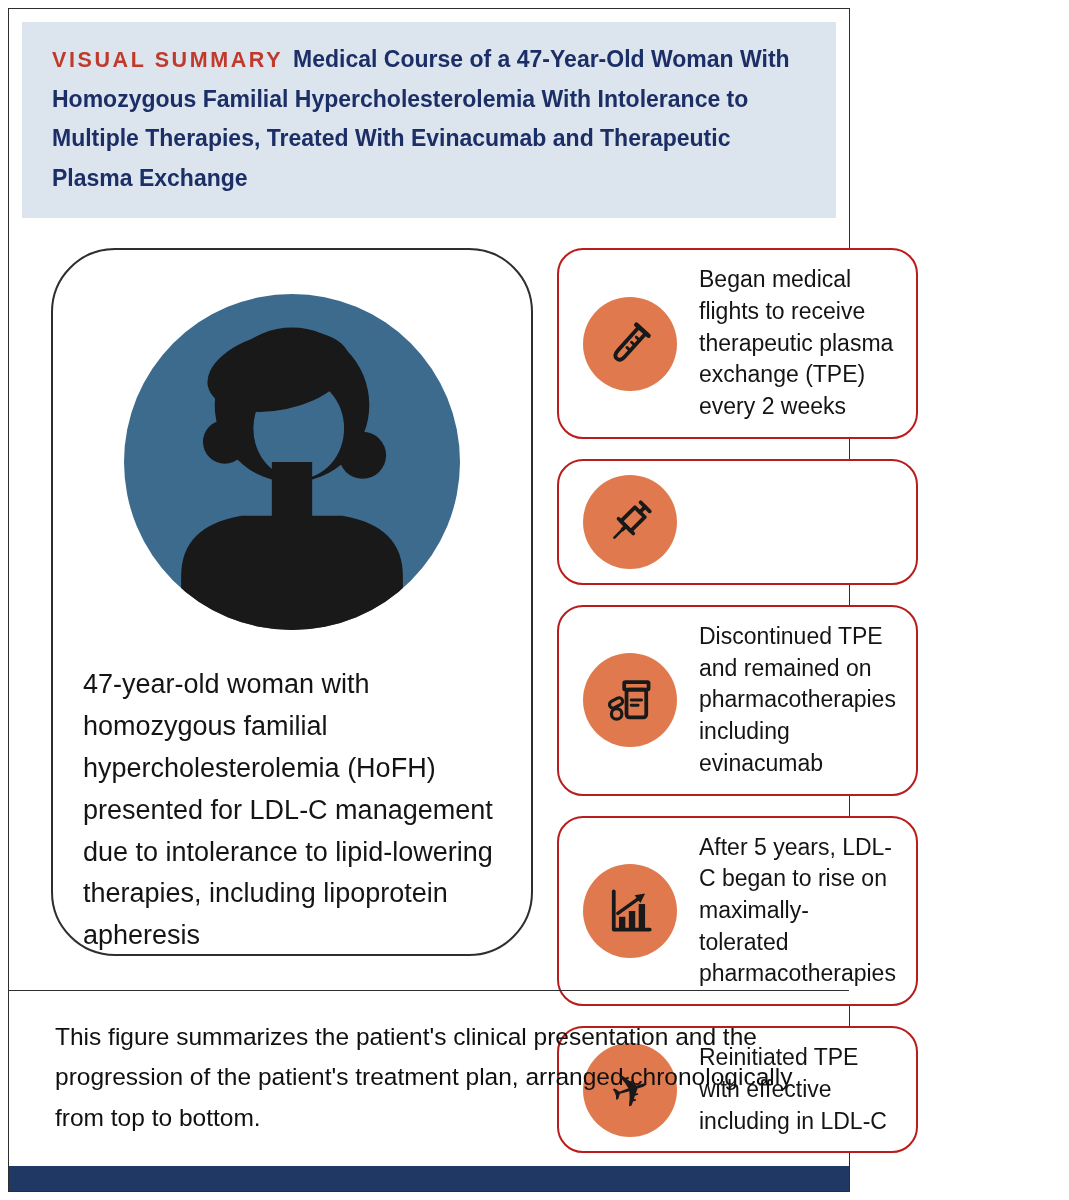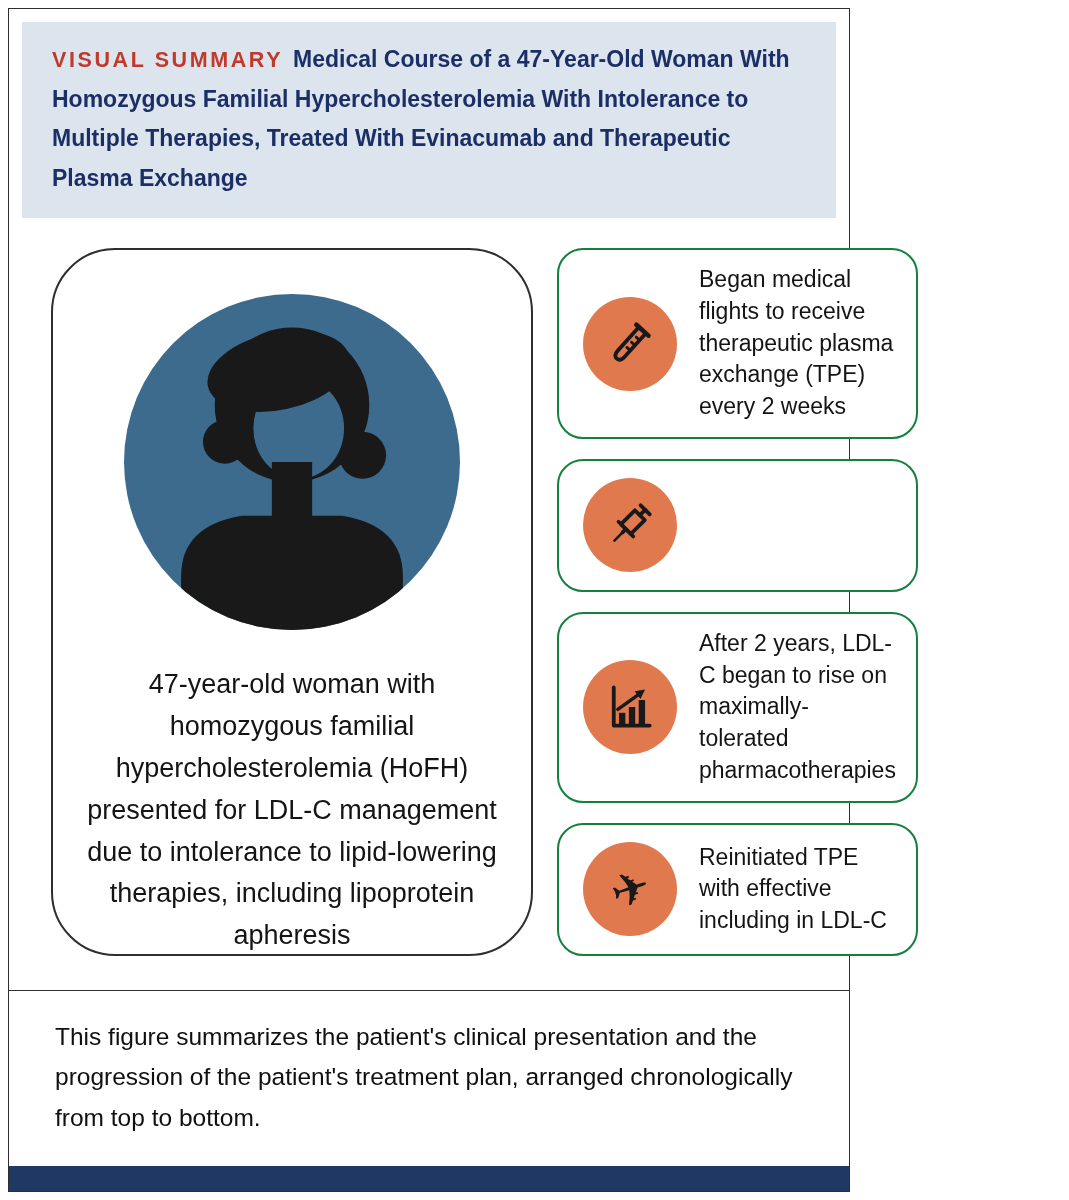--- a/index.html
+++ b/index.html
@@ -60,36 +60,36 @@
     border-radius: 50%;
     background: #3d6b8e;
     overflow: hidden;
     flex-shrink: 0;
   }
   .avatar-circle svg { width: 100%; height: 100%; display: block; }
   .patient-text {
     margin-top: 34px;
     font-size: 27px;
     line-height: 1.55;
-    text-align: center;
+    text-align: left;
     color: #141414;
     font-weight: 500;
     padding: 0 4px;
   }
   
   .timeline-col {
     flex: 1;
     display: flex;
     flex-direction: column;
     gap: 20px;
     min-height: 0;
   }
   .tcard {
     flex: 1;
-    border: 2px solid #15803d;
+    border: 2px solid #b91c1c;
     border-radius: 26px;
     background: #fff;
     display: flex;
     align-items: center;
     gap: 22px;
     padding: 14px 20px 14px 24px;
   }
   .icon-circle {
     width: 94px; height: 94px;
     flex-shrink: 0;
@@ -182,33 +182,45 @@
               <path class="stroke-ic" d="M32 60 L68 60"></path>
               <path class="stroke-ic" d="M50 60 L50 68"></path>
               <path class="stroke-ic" d="M50 68 L50 88" style="stroke-width:4.5"></path>
               <path class="stroke-ic" d="M50 26 L50 13"></path>
               <path class="stroke-ic" d="M39 13 L61 13"></path>
             </g>
           </svg>
         </div>
       </div>
 
+      <div class="tcard">
+        <div class="icon-circle">
+          <svg viewBox="0 0 100 100">
+            <rect class="stroke-ic" x="44" y="32" width="34" height="48" rx="5"></rect>
+            <rect class="stroke-ic" x="40" y="19" width="42" height="13" rx="2"></rect>
+            <path class="stroke-ic" d="M52 50 L70 50 M52 59 L64 59" style="stroke-width:5"></path>
+            <circle class="stroke-ic" cx="27" cy="74" r="9" style="stroke-width:5.5"></circle>
+            <rect class="stroke-ic" x="14" y="49" width="24" height="12" rx="6" transform="rotate(-28 26 55)" style="stroke-width:5.5"></rect>
+          </svg>
+        </div>
+        <div class="tcard-text">Discontinued TPE and remained on pharmacotherapies including evinacumab</div>
+      </div>
 
       <div class="tcard">
         <div class="icon-circle">
           <svg viewBox="0 0 100 100">
             <path class="stroke-ic" d="M22 16 L22 82 L84 82"></path>
             <rect class="fill-ic" x="31" y="60" width="11" height="22"></rect>
             <rect class="fill-ic" x="48" y="50" width="11" height="32"></rect>
             <rect class="fill-ic" x="65" y="38" width="11" height="44"></rect>
             <path class="stroke-ic" d="M29 54 L64 29" style="stroke-width:6"></path>
             <polygon class="fill-ic" points="76,20 68,36 58,23"></polygon>
           </svg>
         </div>
-        <div class="tcard-text">After 2 years, LDL-C began to rise on maximally-tolerated pharmacotherapies</div>
+        <div class="tcard-text">After 5 years, LDL-C began to rise on maximally-tolerated pharmacotherapies</div>
       </div>
 
       <div class="tcard">
         <div class="icon-circle">
           <span class="plane-glyph">✈</span>
         </div>
         <div class="tcard-text">Reinitiated TPE with effective including in LDL-C</div>
       </div>
 
     </div>

